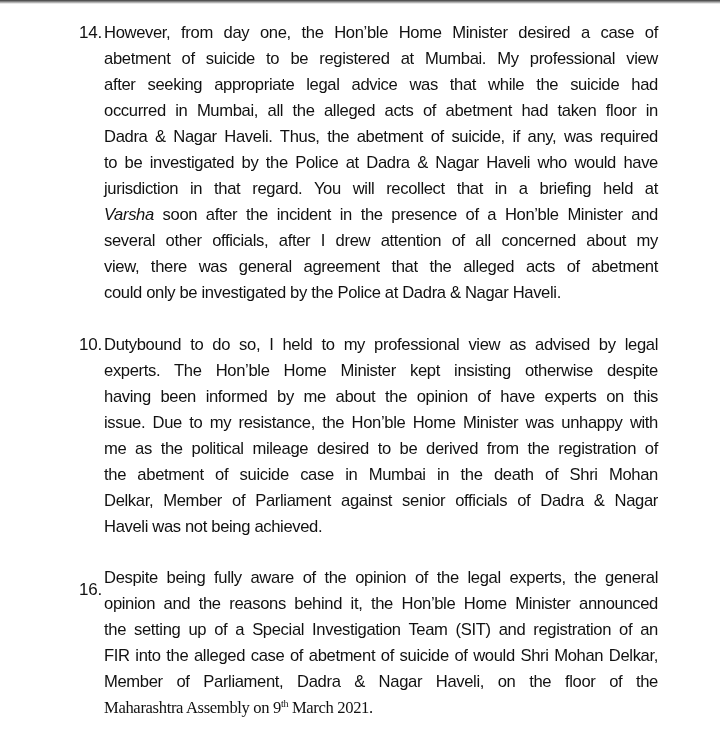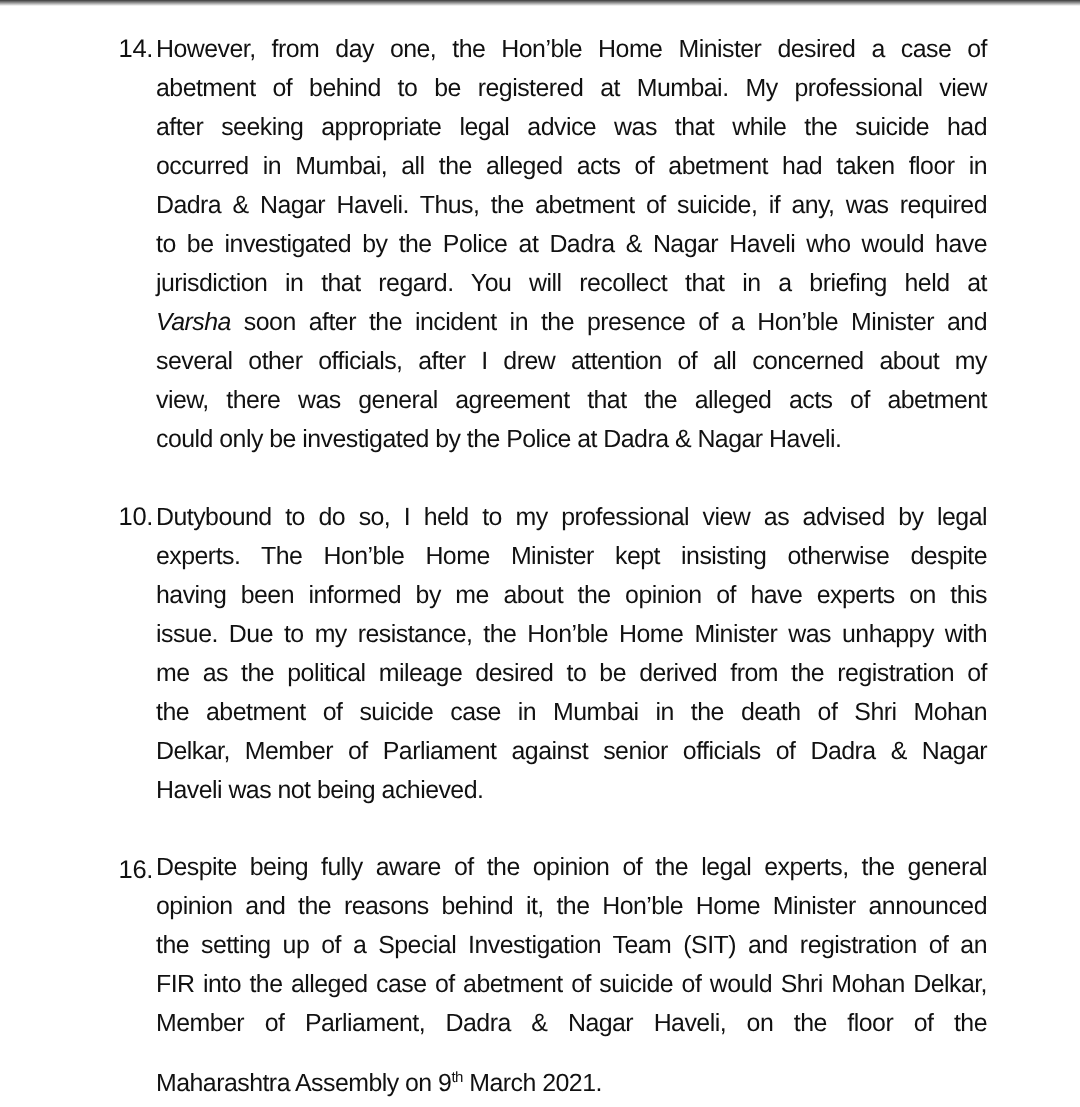--- a/index.html
+++ b/index.html
@@ -66,21 +66,21 @@
 </head>
 <body>
 
 <div class="top-shadow"></div>
 
 <div class="page">
 
   <div class="para" style="top:20px;">
     <span class="num" style="top:0px;">14.</span>
     <div class="line" style="top:0px;">However, from day one, the Hon’ble Home Minister desired a case of</div>
-    <div class="line" style="top:26px;">abetment of behind to be registered at Mumbai. My professional view</div>
+    <div class="line" style="top:26px;">abetment of suicide to be registered at Mumbai. My professional view</div>
     <div class="line" style="top:52px;">after seeking appropriate legal advice was that while the suicide had</div>
     <div class="line" style="top:78px;">occurred in Mumbai, all the alleged acts of abetment had taken floor in</div>
     <div class="line" style="top:104px;">Dadra &amp; Nagar Haveli. Thus, the abetment of suicide, if any, was required</div>
     <div class="line" style="top:130px;">to be investigated by the Police at Dadra &amp; Nagar Haveli who would have</div>
     <div class="line" style="top:156px;">jurisdiction in that regard. You will recollect that in a briefing held at</div>
     <div class="line" style="top:182px;"><em>Varsha</em><span> soon after the incident in the presence of a Hon’ble Minister and</span></div>
     <div class="line" style="top:208px;">several other officials, after I drew attention of all concerned about my</div>
     <div class="line" style="top:234px;">view, there was general agreement that the alleged acts of abetment</div>
     <div class="line last" style="top:260px;">could only be investigated by the Police at Dadra &amp; Nagar Haveli.</div>
   </div>
@@ -91,22 +91,22 @@
     <div class="line" style="top:26px;">experts. The Hon’ble Home Minister kept insisting otherwise despite</div>
     <div class="line" style="top:52px;">having been informed by me about the opinion of have experts on this</div>
     <div class="line" style="top:78px;">issue. Due to my resistance, the Hon’ble Home Minister was unhappy with</div>
     <div class="line" style="top:104px;">me as the political mileage desired to be derived from the registration of</div>
     <div class="line" style="top:130px;">the abetment of suicide case in Mumbai in the death of Shri Mohan</div>
     <div class="line" style="top:156px;">Delkar, Member of Parliament against senior officials of Dadra &amp; Nagar</div>
     <div class="line last" style="top:182px;">Haveli was not being achieved.</div>
   </div>
 
   <div class="para" style="top:565px;">
-    <span class="num" style="top:2px;">16.</span>
+    <span class="num" style="top:12px;">16.</span>
     <div class="line" style="top:0px;">Despite being fully aware of the opinion of the legal experts, the general</div>
     <div class="line" style="top:26px;">opinion and the reasons behind it, the Hon’ble Home Minister announced</div>
     <div class="line" style="top:52px;">the setting up of a Special Investigation Team (SIT) and registration of an</div>
     <div class="line" style="top:78px;">FIR into the alleged case of abetment of suicide of would Shri Mohan Delkar,</div>
     <div class="line" style="top:104px;">Member of Parliament, Dadra &amp; Nagar Haveli, on the floor of the</div>
-    <div class="line last" style="top:144px;"><span>Maharashtra Assembly on 9</span><sup>th</sup><span> March 2021.</span></div>
+    <div class="line last" style="top:130px;font-family:Liberation Serif, serif;"><span>Maharashtra Assembly on 9</span><sup>th</sup><span> March 2021.</span></div>
   </div>
 
 </div>
 
 </body></html>

